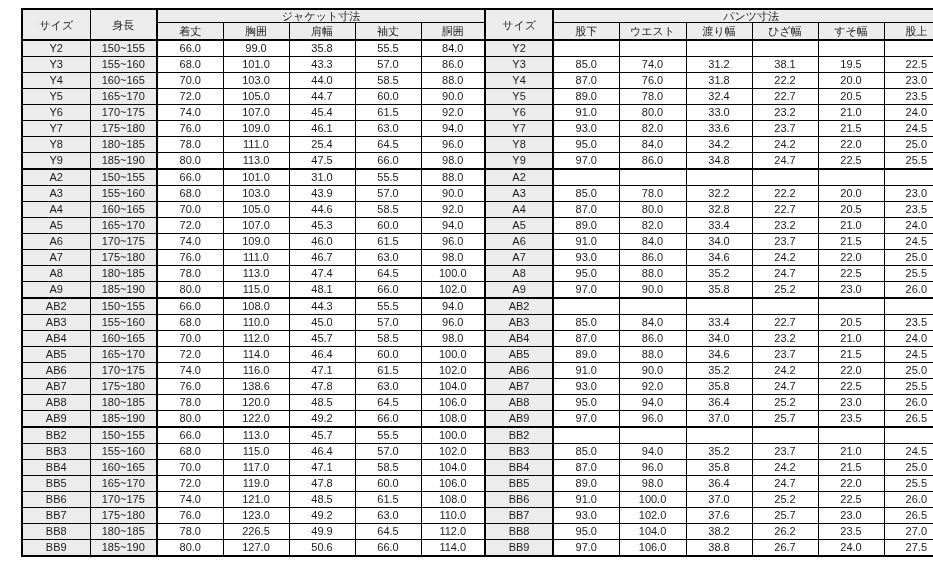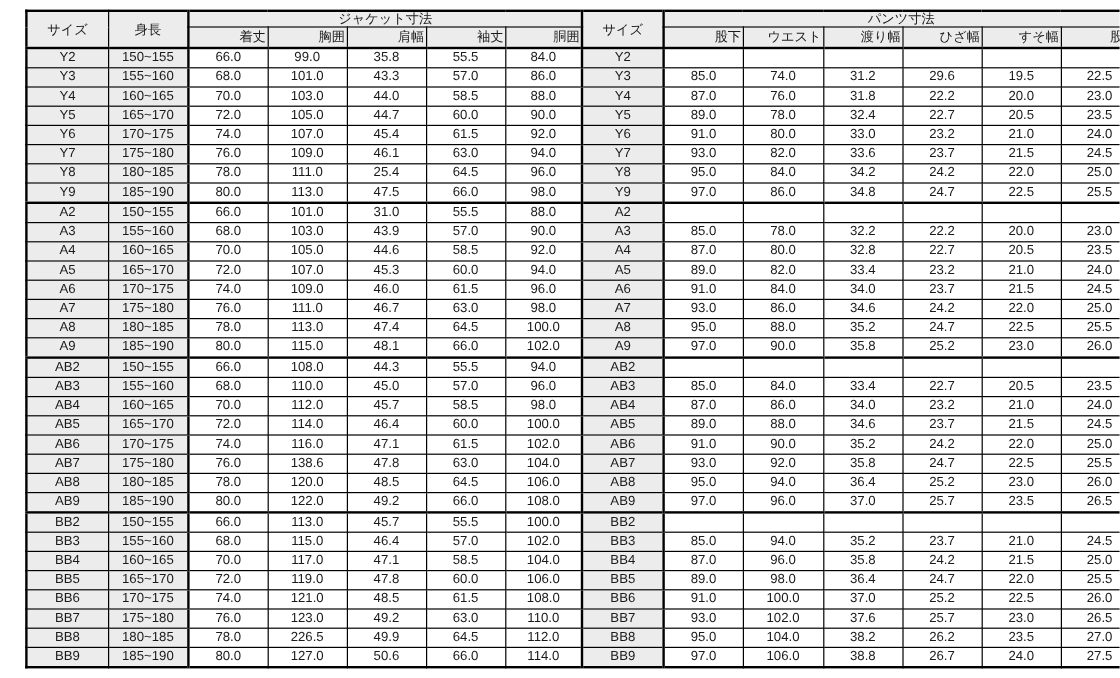--- a/index.html
+++ b/index.html
@@ -24,21 +24,21 @@
     text-align: center;
     vertical-align: middle;
     font-size: 11px;
     font-weight: 400;
     padding: 0 1px;
     overflow: hidden;
     white-space: nowrap;
   }
   thead th { background: var(--header_bg, #ececec); }
   tr.h1 th { height: 12px; line-height: 12px; }
-  tr.h2 th { height: 16px; line-height: 16px; border-bottom: 2px solid var(--border, #000); text-align: right; }
+  tr.h2 th { height: 16px; line-height: 16px; border-bottom: 2px solid var(--border, #000); }
   th.span2 { border-bottom: 2px solid var(--border, #000); }
   tbody td { height: 15px; line-height: 15px; background: var(--cell_bg, #fff); }
   td.c-size, td.c-height { background: var(--header_bg, #ececec); }
   .bl { border-left: 2px solid var(--border, #000); }
   .br { border-right: 2px solid var(--border, #000); }
   tr.block-start td { border-top: 2px solid var(--border, #000); }
 </style>
 </head>
 <body>
 
@@ -104,21 +104,21 @@
           <td class="c-height br">155~160</td>
           <td class="c-val">68.0</td>
           <td class="c-val">101.0</td>
           <td class="c-val">43.3</td>
           <td class="c-val">57.0</td>
           <td class="c-val">86.0</td>
           <td class="c-size bl br">Y3</td>
           <td class="c-val">85.0</td>
           <td class="c-val">74.0</td>
           <td class="c-val">31.2</td>
-          <td class="c-val">29.6</td>
+          <td class="c-val">38.1</td>
           <td class="c-val">19.5</td>
           <td class="c-val">22.5</td>
         </tr>
         <tr>
           <td class="c-size">Y4</td>
           <td class="c-height br">160~165</td>
           <td class="c-val">70.0</td>
           <td class="c-val">103.0</td>
           <td class="c-val">44.0</td>
           <td class="c-val">58.5</td>

